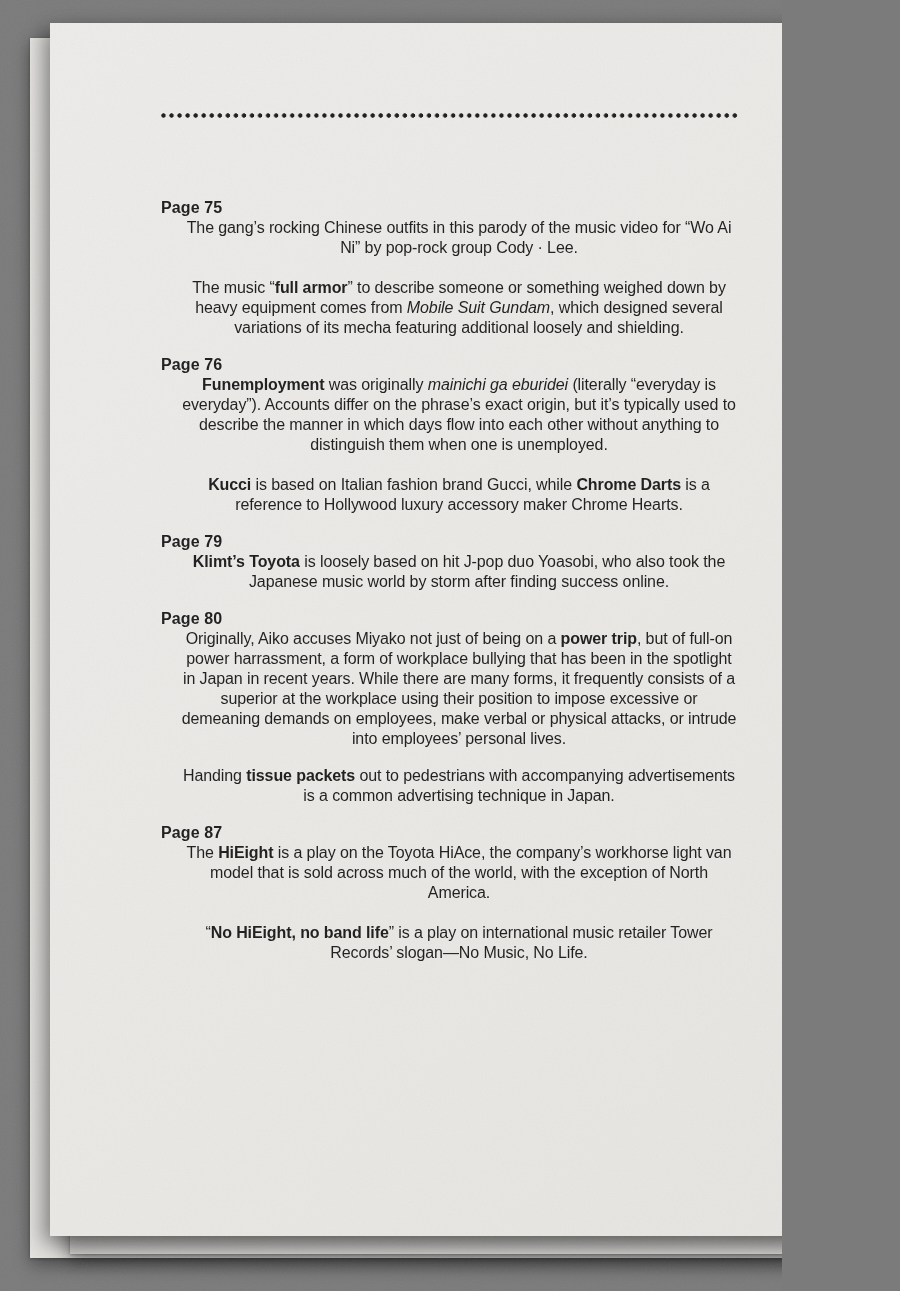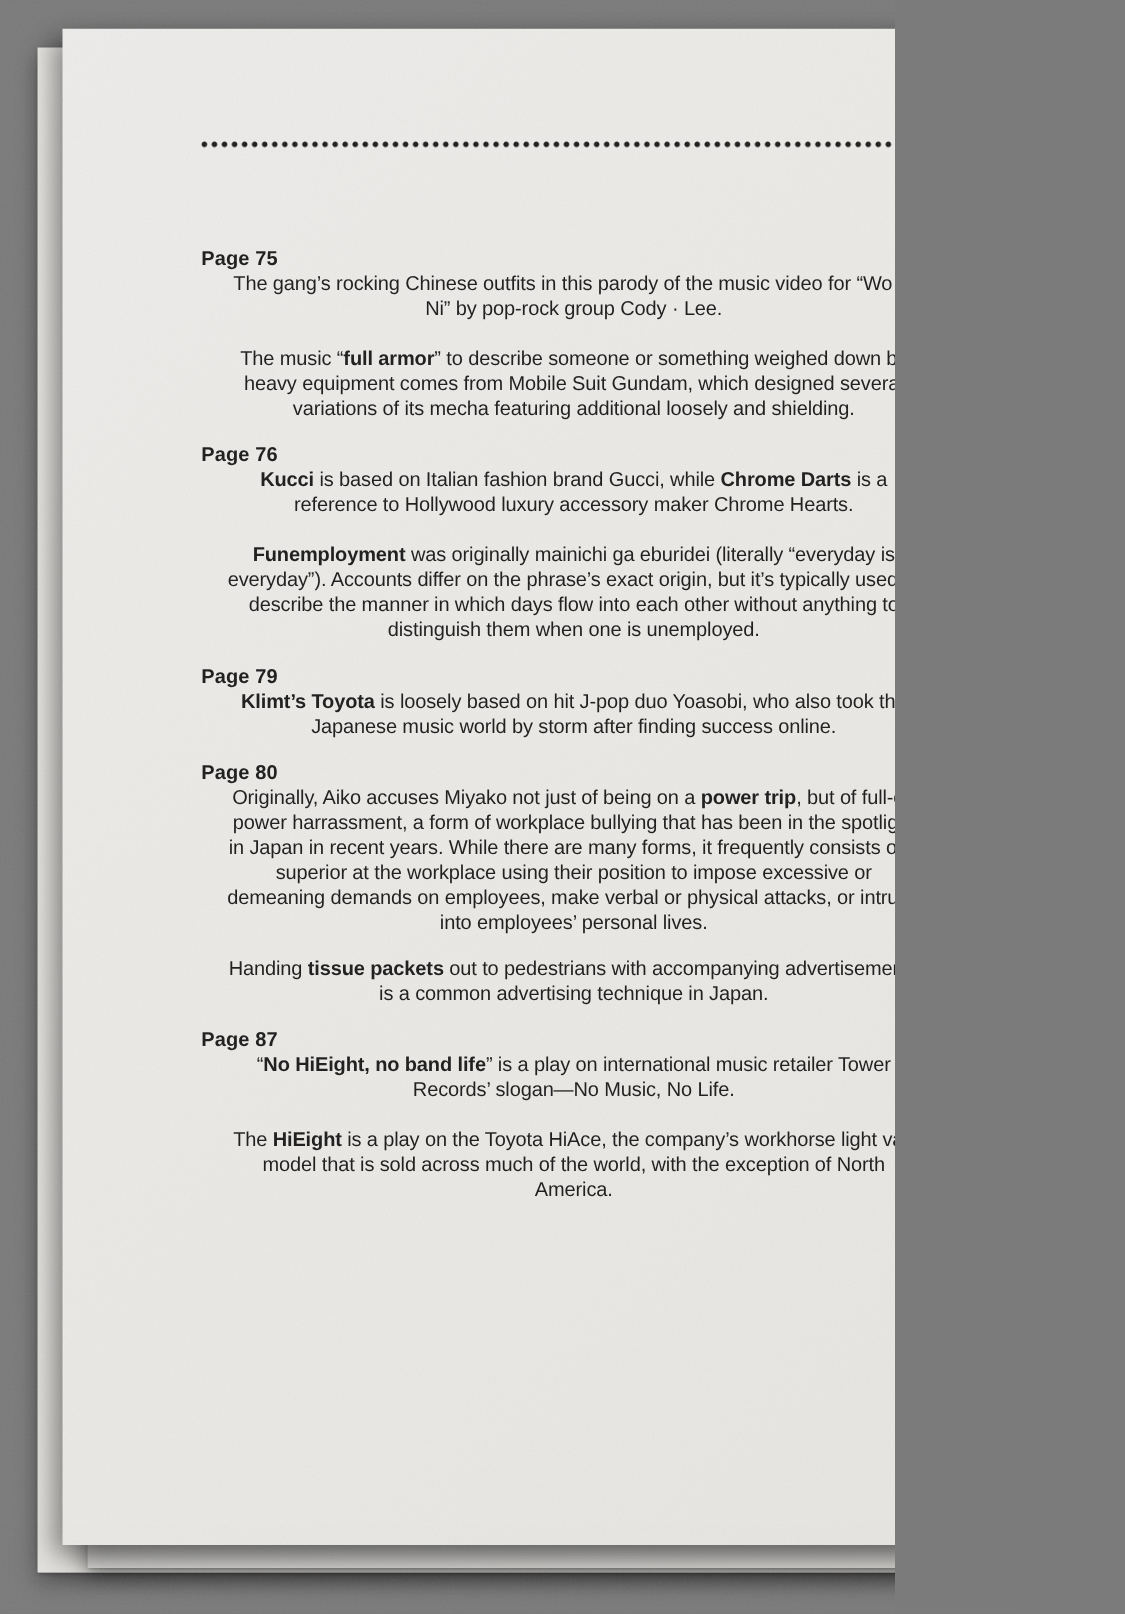--- a/index.html
+++ b/index.html
@@ -2,21 +2,21 @@
 <html><head>
 <meta charset="utf-8">
 <style>
   html, body {
     margin: 0;
     padding: 0;
     background: #7b7b7b;
   }
   .canvas {
     position: relative;
-    width: 716px;
+    width: 782px;
     height: 1291px;
     background: #7b7b7b;
     overflow: hidden;
     font-family: "Liberation Sans", sans-serif;
   }
   .sheet {
     position: absolute;
     background: #e6e5e2;
   }
   .sheet.back-left {
@@ -73,21 +73,21 @@
   }
   .para {
     margin: 0 0 20px 19px;
     letter-spacing: -0.1px;
     text-align: center;
   }
   .para:last-child {
     margin-bottom: 0;
   }
   .run-b { font-weight: bold; margin-top: 13px; }
-  .run-i { }
+  .run-i { font-style: italic; }
   .grain {
     position: absolute;
     left: 0;
     top: 0;
     pointer-events: none;
   }
 </style>
 </head>
 <body>
 
@@ -99,38 +99,38 @@
   <div class="sheet main">
     <div class="divider"></div>
     <div class="content" id="sections">
         <section class="note-section">
           <h2 class="heading">Page 75</h2>
           <p class="para"><span>The gang’s rocking Chinese outfits in this parody of the music video for “Wo Ai Ni” by pop-rock group Cody · Lee.</span></p>
           <p class="para"><span>The music “</span><span class="run-b">full armor</span><span>” to describe someone or something weighed down by heavy equipment comes from </span><span class="run-i">Mobile Suit Gundam</span><span>, which designed several variations of its mecha featuring additional loosely and shielding.</span></p>
         </section>
         <section class="note-section">
           <h2 class="heading">Page 76</h2>
+          <p class="para"><span class="run-b">Funemployment</span><span> was originally </span><span class="run-i">mainichi ga eburidei</span><span> (literally “everyday is everyday”). Accounts differ on the phrase’s exact origin, but it’s typically used to describe the manner in which days flow into each other without anything to distinguish them when one is unemployed.</span></p>
           <p class="para"><span class="run-b">Kucci</span><span> is based on Italian fashion brand Gucci, while </span><span class="run-b">Chrome Darts</span><span> is a reference to Hollywood luxury accessory maker Chrome Hearts.</span></p>
-          <p class="para"><span class="run-b">Funemployment</span><span> was originally </span><span class="run-i">mainichi ga eburidei</span><span> (literally “everyday is everyday”). Accounts differ on the phrase’s exact origin, but it’s typically used to describe the manner in which days flow into each other without anything to distinguish them when one is unemployed.</span></p>
         </section>
         <section class="note-section">
           <h2 class="heading">Page 79</h2>
           <p class="para"><span class="run-b">Klimt’s Toyota</span><span> is loosely based on hit J-pop duo Yoasobi, who also took the Japanese music world by storm after finding success online.</span></p>
         </section>
         <section class="note-section">
           <h2 class="heading">Page 80</h2>
           <p class="para"><span>Originally, Aiko accuses Miyako not just of being on a </span><span class="run-b">power trip</span><span>, but of full-on power harrassment, a form of workplace bullying that has been in the spotlight in Japan in recent years. While there are many forms, it frequently consists of a superior at the workplace using their position to impose excessive or demeaning demands on employees, make verbal or physical attacks, or intrude into employees’ personal lives.</span></p>
         </section>
         <section class="note-section">
           <p class="para"><span>Handing </span><span class="run-b">tissue packets</span><span> out to pedestrians with accompanying advertisements is a common advertising technique in Japan.</span></p>
         </section>
         <section class="note-section">
           <h2 class="heading">Page 87</h2>
+          <p class="para"><span>The </span><span class="run-b">HiEight</span><span> is a play on the Toyota HiAce, the company’s workhorse light van model that is sold across much of the world, with the exception of North America.</span></p>
           <p class="para"><span>“</span><span class="run-b">No HiEight, no band life</span><span>” is a play on international music retailer Tower Records’ slogan—No Music, No Life.</span></p>
-          <p class="para"><span>The </span><span class="run-b">HiEight</span><span> is a play on the Toyota HiAce, the company’s workhorse light van model that is sold across much of the world, with the exception of North America.</span></p>
         </section>
       </div>
   </div>
 
   <svg class="grain" width="900" height="1291" aria-hidden="true">
     <defs>
       <filter id="grainF" x="0" y="0" width="100%" height="100%">
         <feTurbulence type="fractalNoise" baseFrequency="0.55" numOctaves="2" stitchTiles="stitch"></feTurbulence>
         <feColorMatrix type="saturate" values="0"></feColorMatrix>
       </filter>

